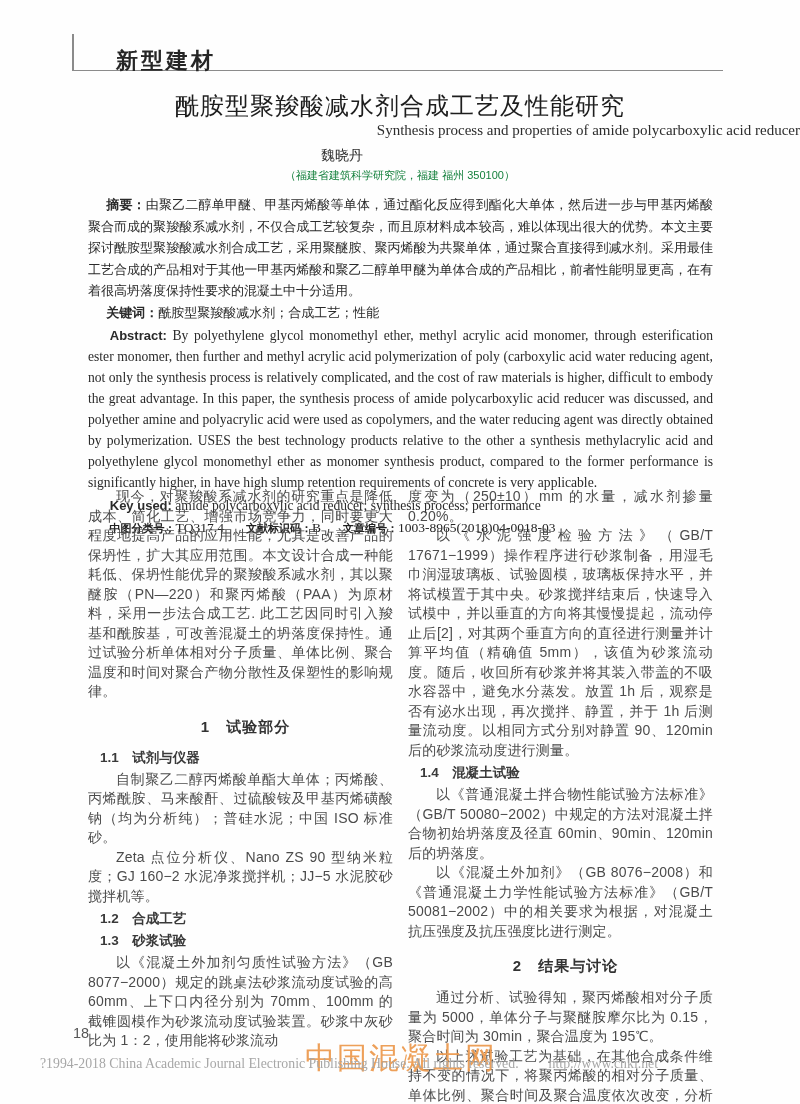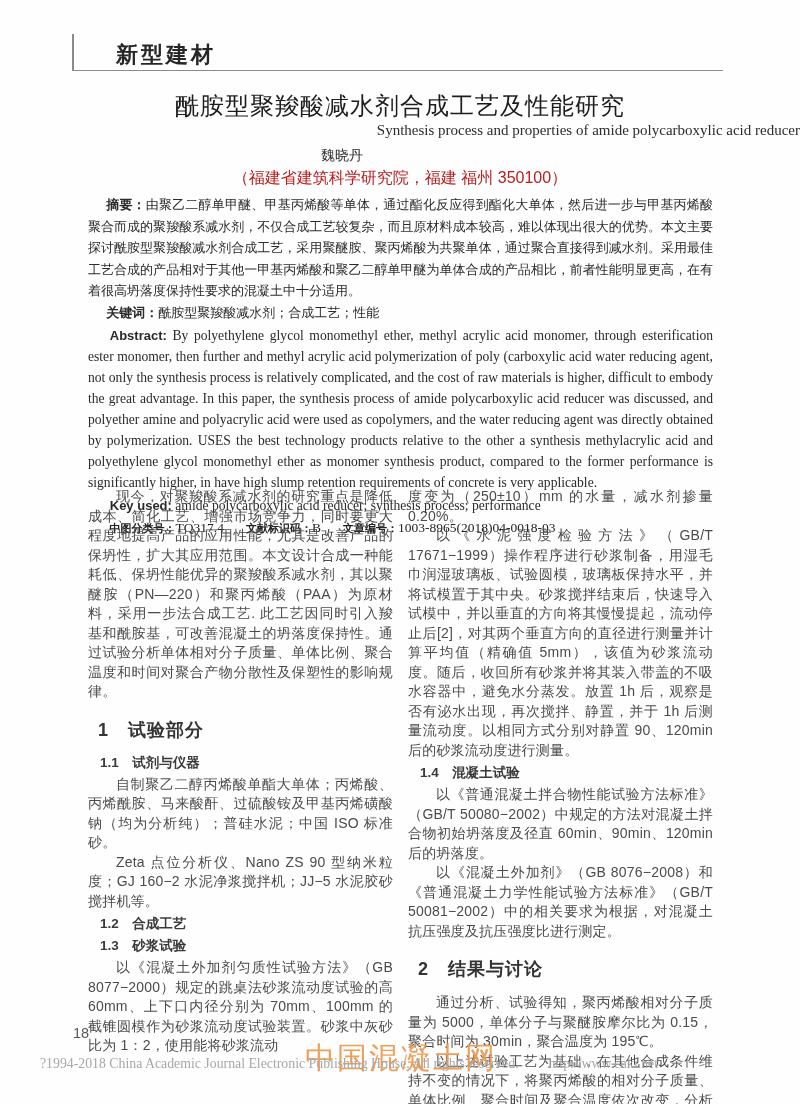--- a/index.html
+++ b/index.html
@@ -17,21 +17,21 @@
   
   .masthead {
     position: absolute;
     left: 72px; top: 34px;
     width: 651px; height: 37px;
     border-left: 2px solid #8b8b8b;
     border-bottom: 1.5px solid #8b8b8b;
   }
   .masthead-text {
     position: absolute;
-    left: 42px; top: 6px;
+    left: 42px; top: 12px;
     font-size: 22px;
     font-weight: bold;
     letter-spacing: 3px;
     color: #262626;
     font-family: "Liberation Sans", sans-serif;
   }
 
   
   .title-cn {
     position: absolute;
@@ -55,22 +55,22 @@
     position: absolute;
     left: 0; top: 147px; width: 684px;
     text-align: center;
     font-size: 14px;
     color: #2c2c2c;
   }
   .affiliation {
     position: absolute;
     left: 0; top: 168px; width: 800px;
     text-align: center;
-    font-size: 16px;
-    color: #b91c1c;
+    font-size: 11px;
+    color: #15803d;
   }
 
   
   .abstract-block {
     position: absolute;
     left: 88px; top: 194px;
     width: 625px;
     color: #242424;
   }
   .abs-cn, .kw-cn {
@@ -115,25 +115,26 @@
   .blk { color: #4b4b4b; }
   .blk.p, .blk.p-cont {
     font-size: 14px;
     line-height: 19.5px;
     text-align: justify;
     letter-spacing: 0.2px;
   }
   .blk.p { text-indent: 2em; }
   .blk.p-cont { text-indent: 0; }
   .blk.h1 {
-    font-size: 18px;
+    font-size: 15px;
     font-weight: bold;
     color: #333333;
     margin: 16px 0 12px 10px;
     letter-spacing: 1px;
+    text-align: center;
   }
   .blk.h2 {
     font-size: 13.5px;
     font-weight: bold;
     color: #3a3a3a;
     margin: 4px 0 3px 12px;
   }
 
   
   .page-number {

